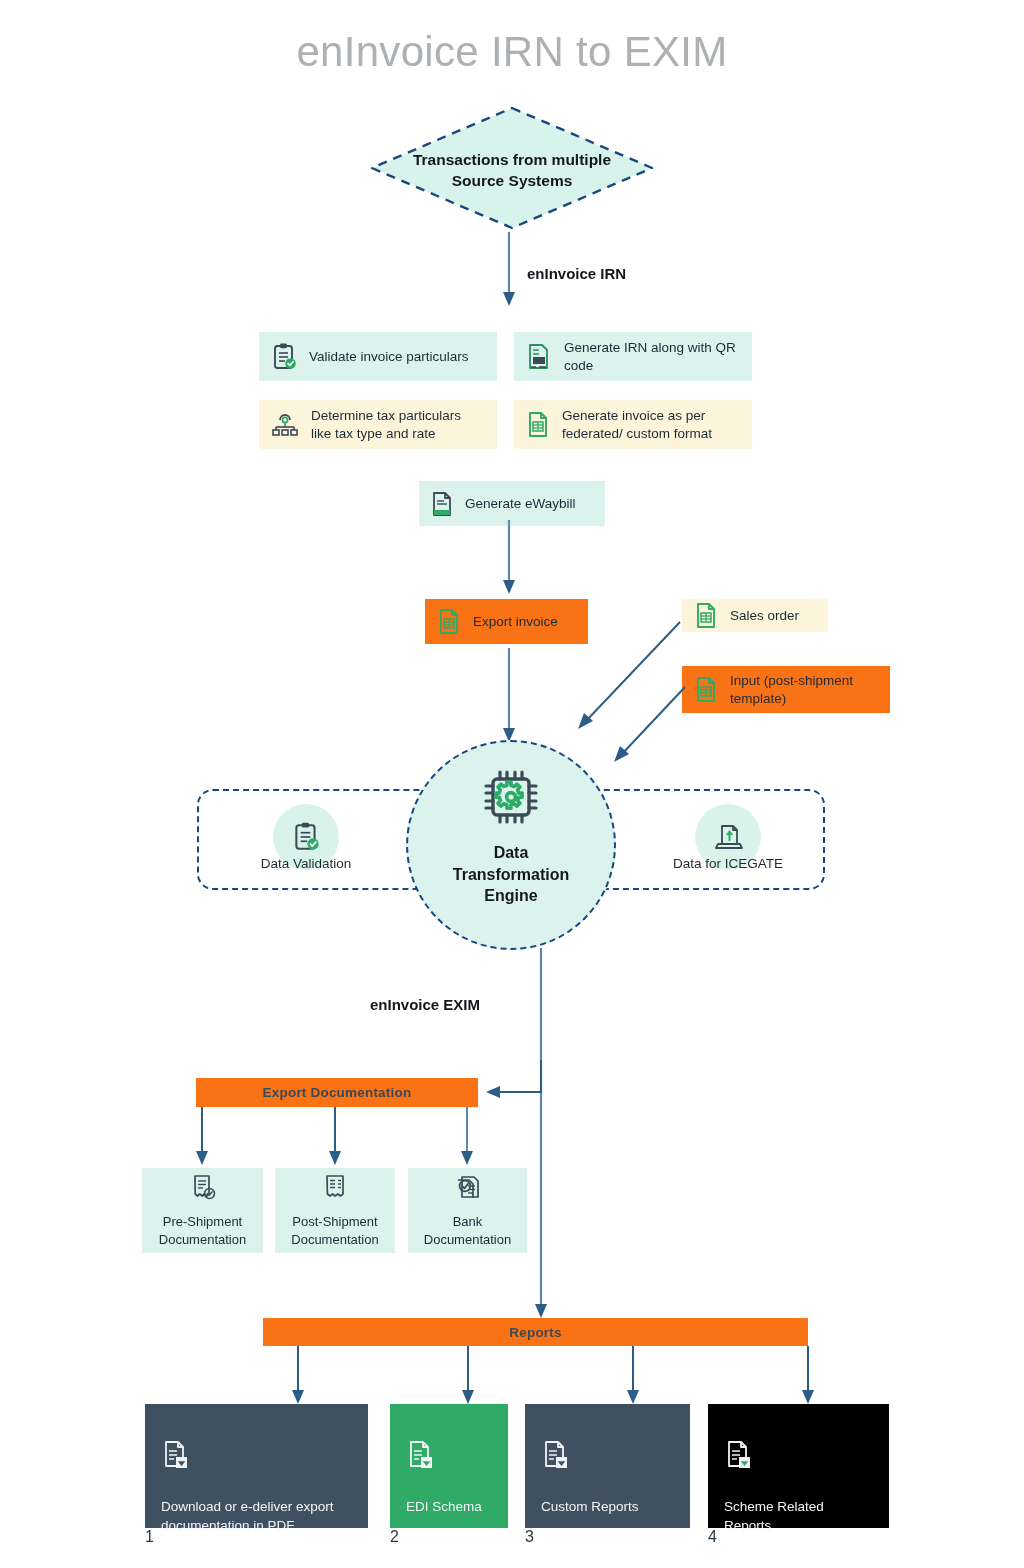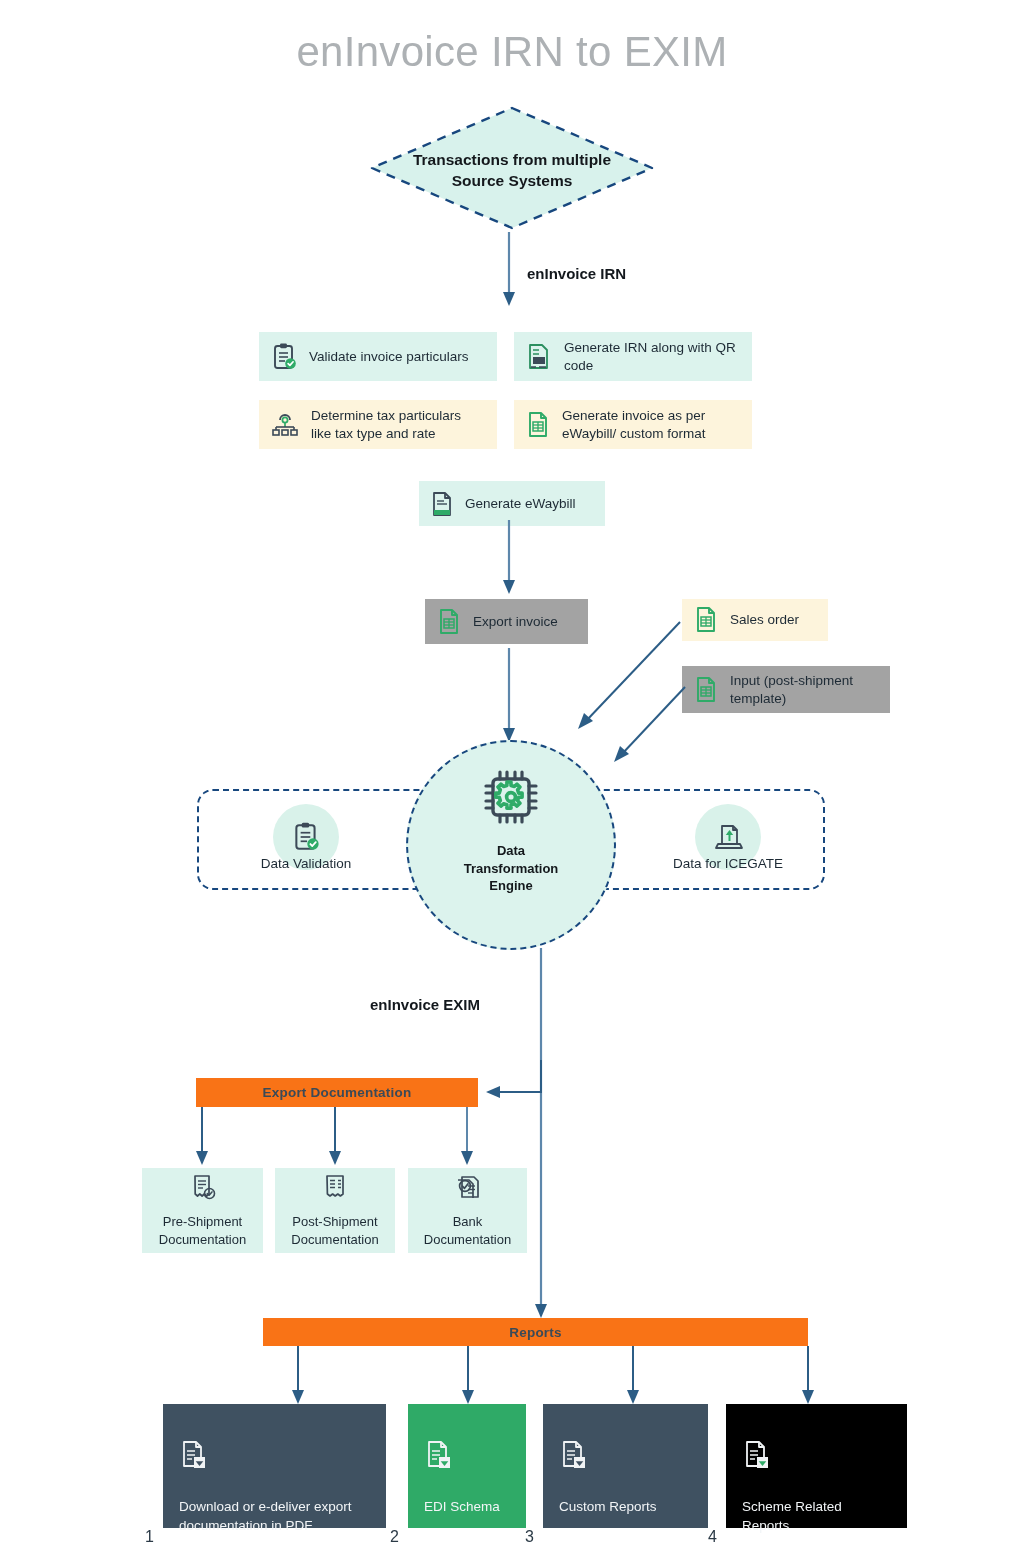--- a/index.html
+++ b/index.html
@@ -27,21 +27,21 @@
 
   
   .pill{
     display:flex;align-items:center;box-sizing:border-box;
     padding:0 12px;gap:12px;
   }
   .pill .ico{flex:0 0 auto;display:flex;align-items:center;justify-content:center;}
   .pill .txt{font-size:13.5px;line-height:1.32;color:#1d2a35;}
   .teal{background:#dcf3ed;}
   .cream{background:#fdf4dc;}
-  .sky{background:#a3a3a3;}
+  .sky{background:#f97316;}
 
   
   .flow-label{font-size:15px;font-weight:700;color:#13181d;}
 
   
   .group-rect{
     left:197px;top:789px;width:628px;height:101px;
     border:2px dashed #17477e;border-radius:16px;box-sizing:border-box;
   }
   .side-node{width:160px;text-align:center;}
@@ -52,39 +52,39 @@
   .side-node .cap{margin-top:-14px;font-size:13.5px;color:#1d2a35;}
 
   
   .engine{
     left:406px;top:740px;width:210px;height:210px;border-radius:50%;
     background:#dcf3ed;border:2px dashed #17477e;box-sizing:border-box;
     display:flex;flex-direction:column;align-items:center;justify-content:flex-start;
   }
   .engine .chip{margin-top:24px;}
   .engine .etitle{
-    margin-top:10px;font-size:13px;font-weight:700;color:#14181c;
+    margin-top:10px;font-size:16px;font-weight:700;color:#14181c;
     line-height:1.35;text-align:center;
   }
 
   
   .greybar{
     background:#f97316;display:flex;align-items:center;justify-content:center;
     font-size:13.5px;font-weight:700;color:#3b4a57;letter-spacing:.2px;
   }
 
   
   .docbox{
     background:#dcf3ed;display:flex;flex-direction:column;
     align-items:center;justify-content:center;box-sizing:border-box;padding:8px 6px;
   }
   .docbox .cap{margin-top:8px;font-size:13px;line-height:1.32;text-align:center;color:#1d2a35;}
 
   
-  .card{box-sizing:border-box;padding:36px 16px 29px 16px;display:flex;flex-direction:column;margin-left:18px;}
+  .card{box-sizing:border-box;padding:36px 16px 29px 16px;display:flex;flex-direction:column;}
   .card .ctxt{margin-top:24px;font-size:13.5px;line-height:1.4;color:#f2f5f7;}
   .card-wrap{position:absolute;}
   svg{overflow:visible;}
 </style>
 </head>
 <body>
 
 <div class="stage">
 
   <div class="abs" id="page-title">enInvoice IRN to EXIM</div>
@@ -155,21 +155,21 @@
     <span class="ico">
       <svg width="24" height="28" viewBox="0 0 24 28">
         <path d="M4 2 H15 L20 7 V25 H4 Z" fill="none" stroke="#2fab68" stroke-width="1.9" stroke-linejoin="round"></path>
         <path d="M15 2 V7 H20" fill="none" stroke="#2fab68" stroke-width="1.9" stroke-linejoin="round"></path>
         <rect x="7" y="11" width="10" height="9" fill="none" stroke="#2fab68" stroke-width="1.5"></rect>
         <line x1="7" y1="14" x2="17" y2="14" stroke="#2fab68" stroke-width="1.3"></line>
         <line x1="7" y1="17" x2="17" y2="17" stroke="#2fab68" stroke-width="1.3"></line>
         <line x1="12" y1="11" x2="12" y2="20" stroke="#2fab68" stroke-width="1.3"></line>
       </svg>
     </span>
-    <span class="txt">Generate invoice as per eWaybill/ custom format</span>
+    <span class="txt">Generate invoice as per federated/ custom format</span>
   </div>
 
   <div class="abs pill teal" style="left:419px;top:471px;width:186px;height:45px;margin-top:10px;">
     <span class="ico">
       <svg width="22" height="26" viewBox="0 0 22 26">
         <path d="M3 2 H14 L19 7 V24 H3 Z" fill="none" stroke="#3c4a58" stroke-width="1.8" stroke-linejoin="round"></path>
         <path d="M14 2 V7 H19" fill="none" stroke="#3c4a58" stroke-width="1.8" stroke-linejoin="round"></path>
         <line x1="6" y1="10" x2="13" y2="10" stroke="#3c4a58" stroke-width="1.4"></line>
         <line x1="6" y1="13" x2="16" y2="13" stroke="#3c4a58" stroke-width="1.4"></line>
         <rect x="3" y="19" width="16" height="5" fill="#2fab68"></rect>
@@ -195,21 +195,21 @@
       </svg>
     </span>
     <span class="txt">Export invoice</span>
   </div>
 
   <svg class="abs" style="left:494px;top:648px;" width="30" height="100">
     <line x1="15" y1="0" x2="15" y2="82" stroke="#5d87ab" stroke-width="2.2"></line>
     <polygon points="15,94 9,80 21,80" fill="#2c5d86"></polygon>
   </svg>
 
-  <div class="abs pill cream" style="left:682px;top:599px;width:146px;height:42px;">
+  <div class="abs pill cream" style="left:682px;top:599px;width:146px;height:33px;">
     <span class="ico">
       <svg width="24" height="28" viewBox="0 0 24 28">
         <path d="M4 2 H15 L20 7 V25 H4 Z" fill="none" stroke="#2fab68" stroke-width="1.9" stroke-linejoin="round"></path>
         <path d="M15 2 V7 H20" fill="none" stroke="#2fab68" stroke-width="1.9" stroke-linejoin="round"></path>
         <rect x="7" y="11" width="10" height="9" fill="none" stroke="#2fab68" stroke-width="1.5"></rect>
         <line x1="7" y1="14" x2="17" y2="14" stroke="#2fab68" stroke-width="1.3"></line>
         <line x1="7" y1="17" x2="17" y2="17" stroke="#2fab68" stroke-width="1.3"></line>
         <line x1="12" y1="11" x2="12" y2="20" stroke="#2fab68" stroke-width="1.3"></line>
       </svg>
     </span>

